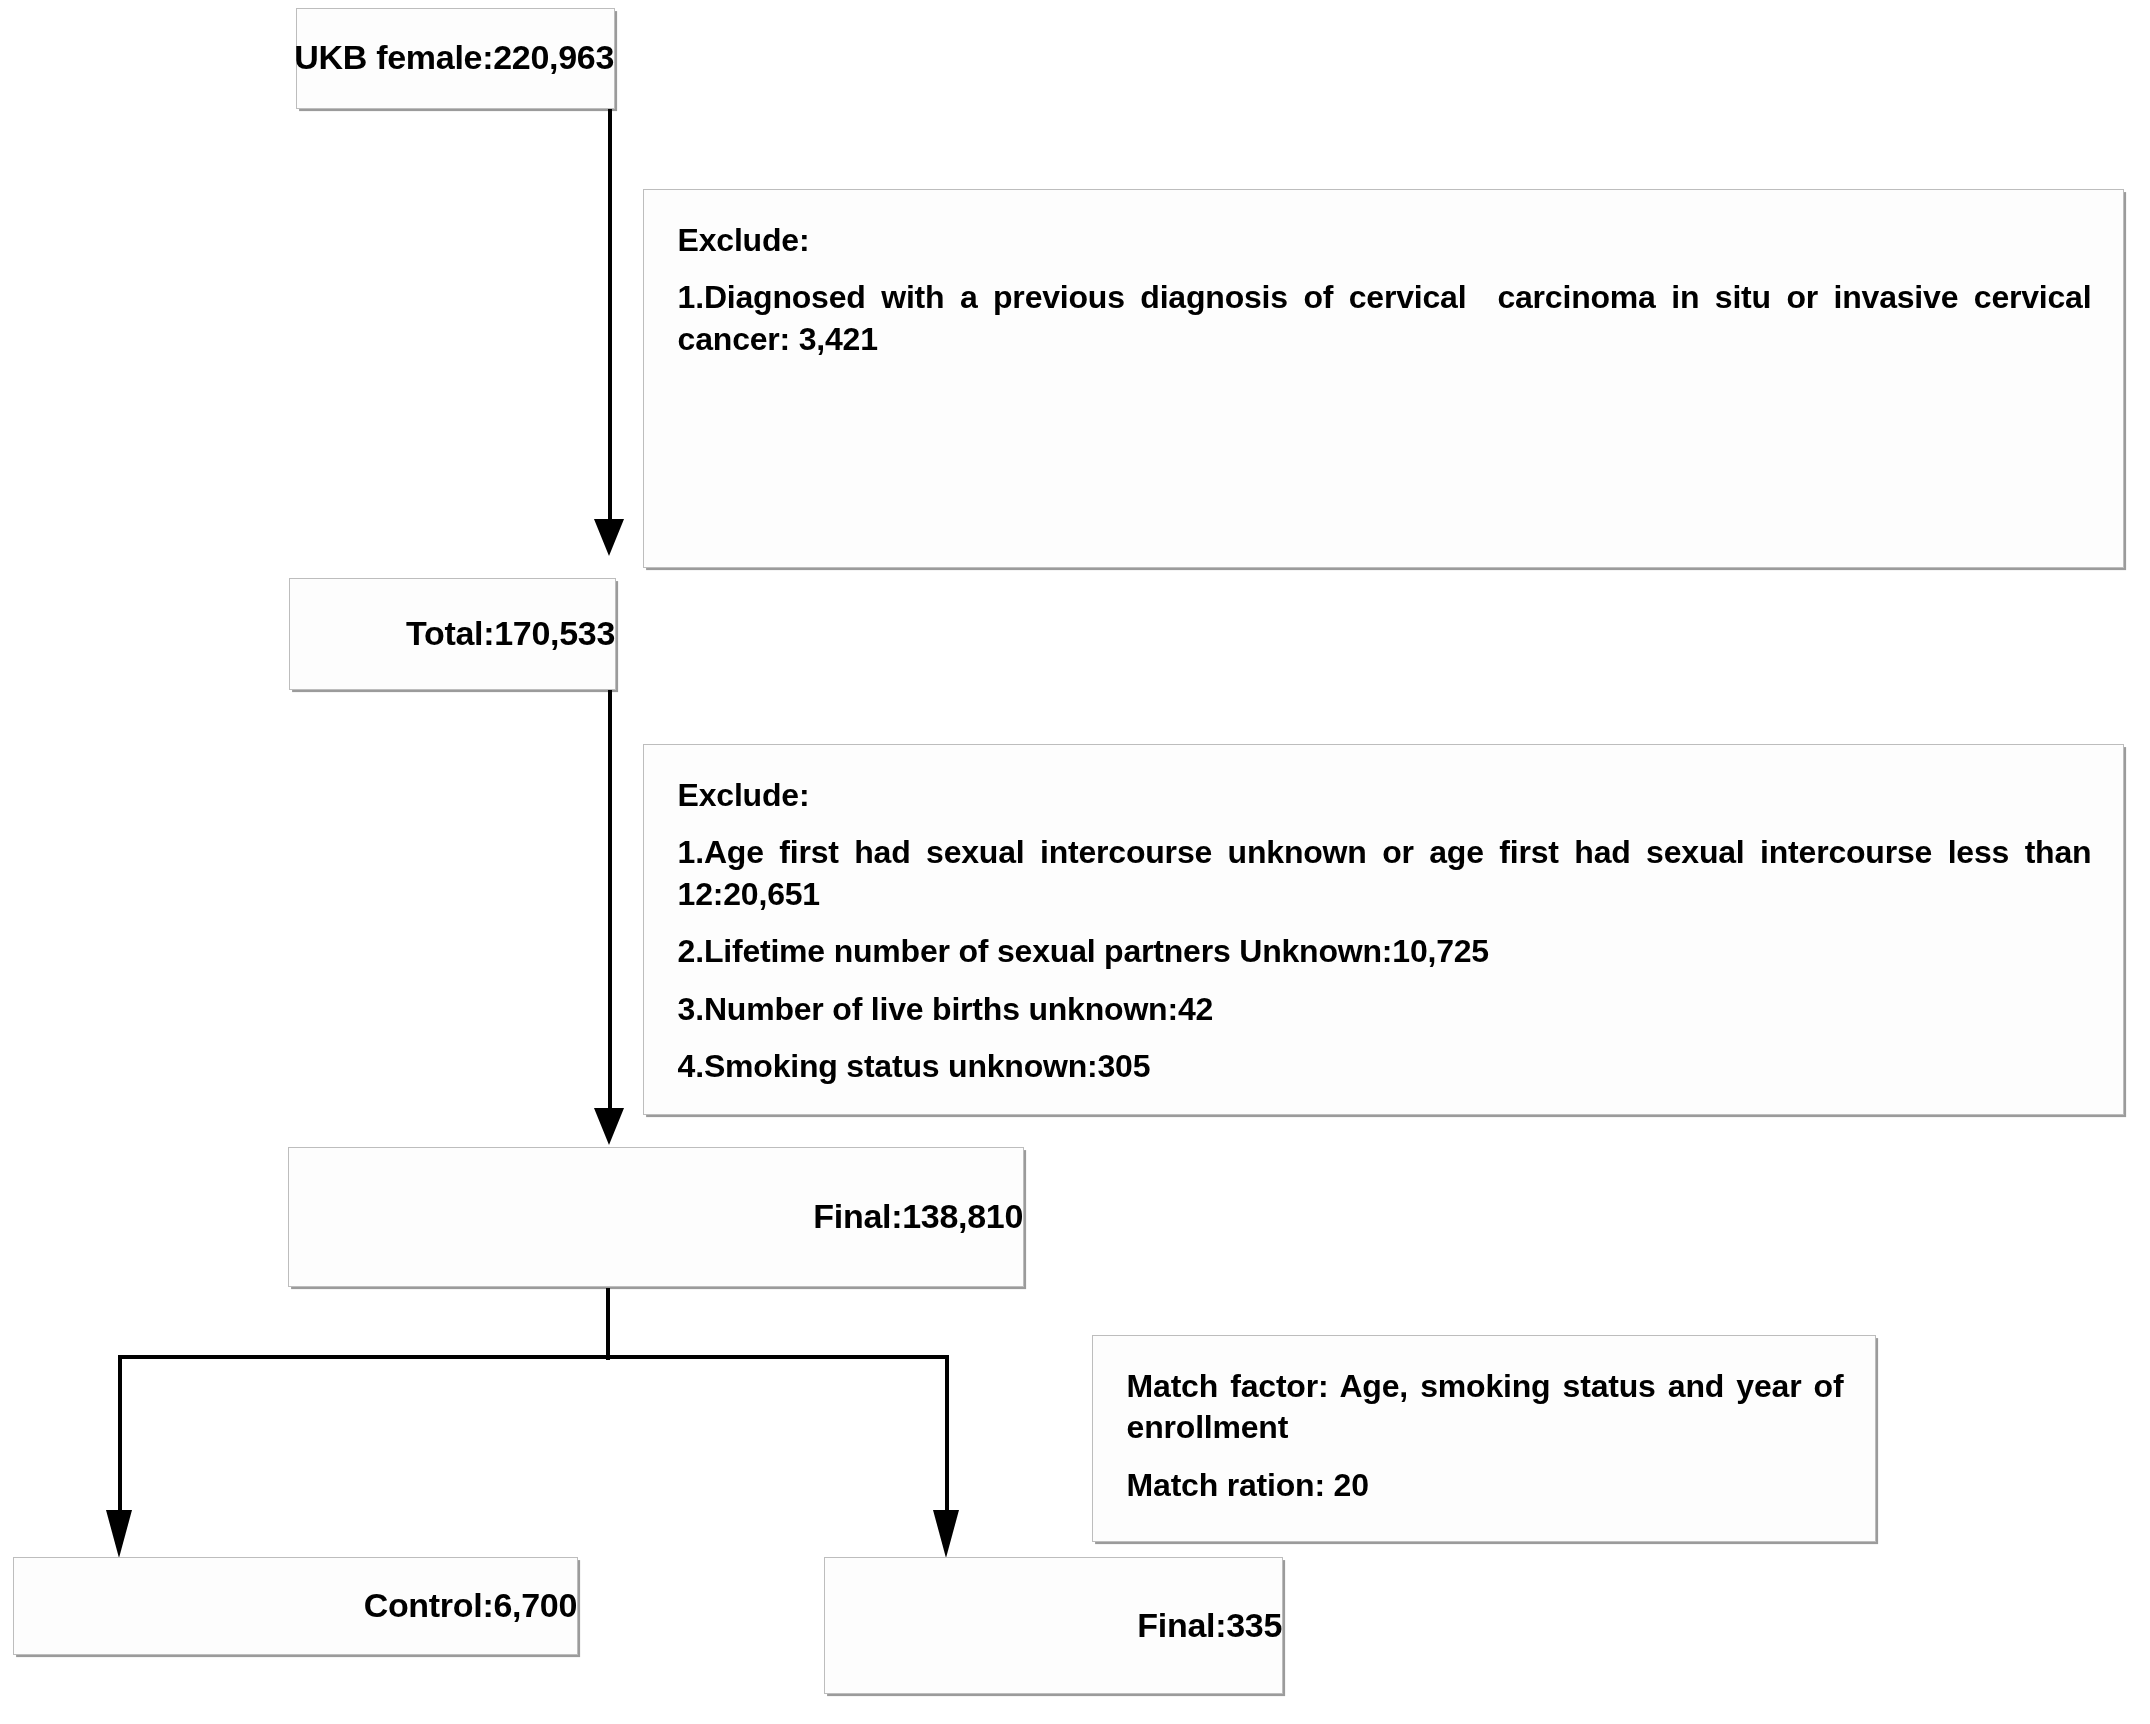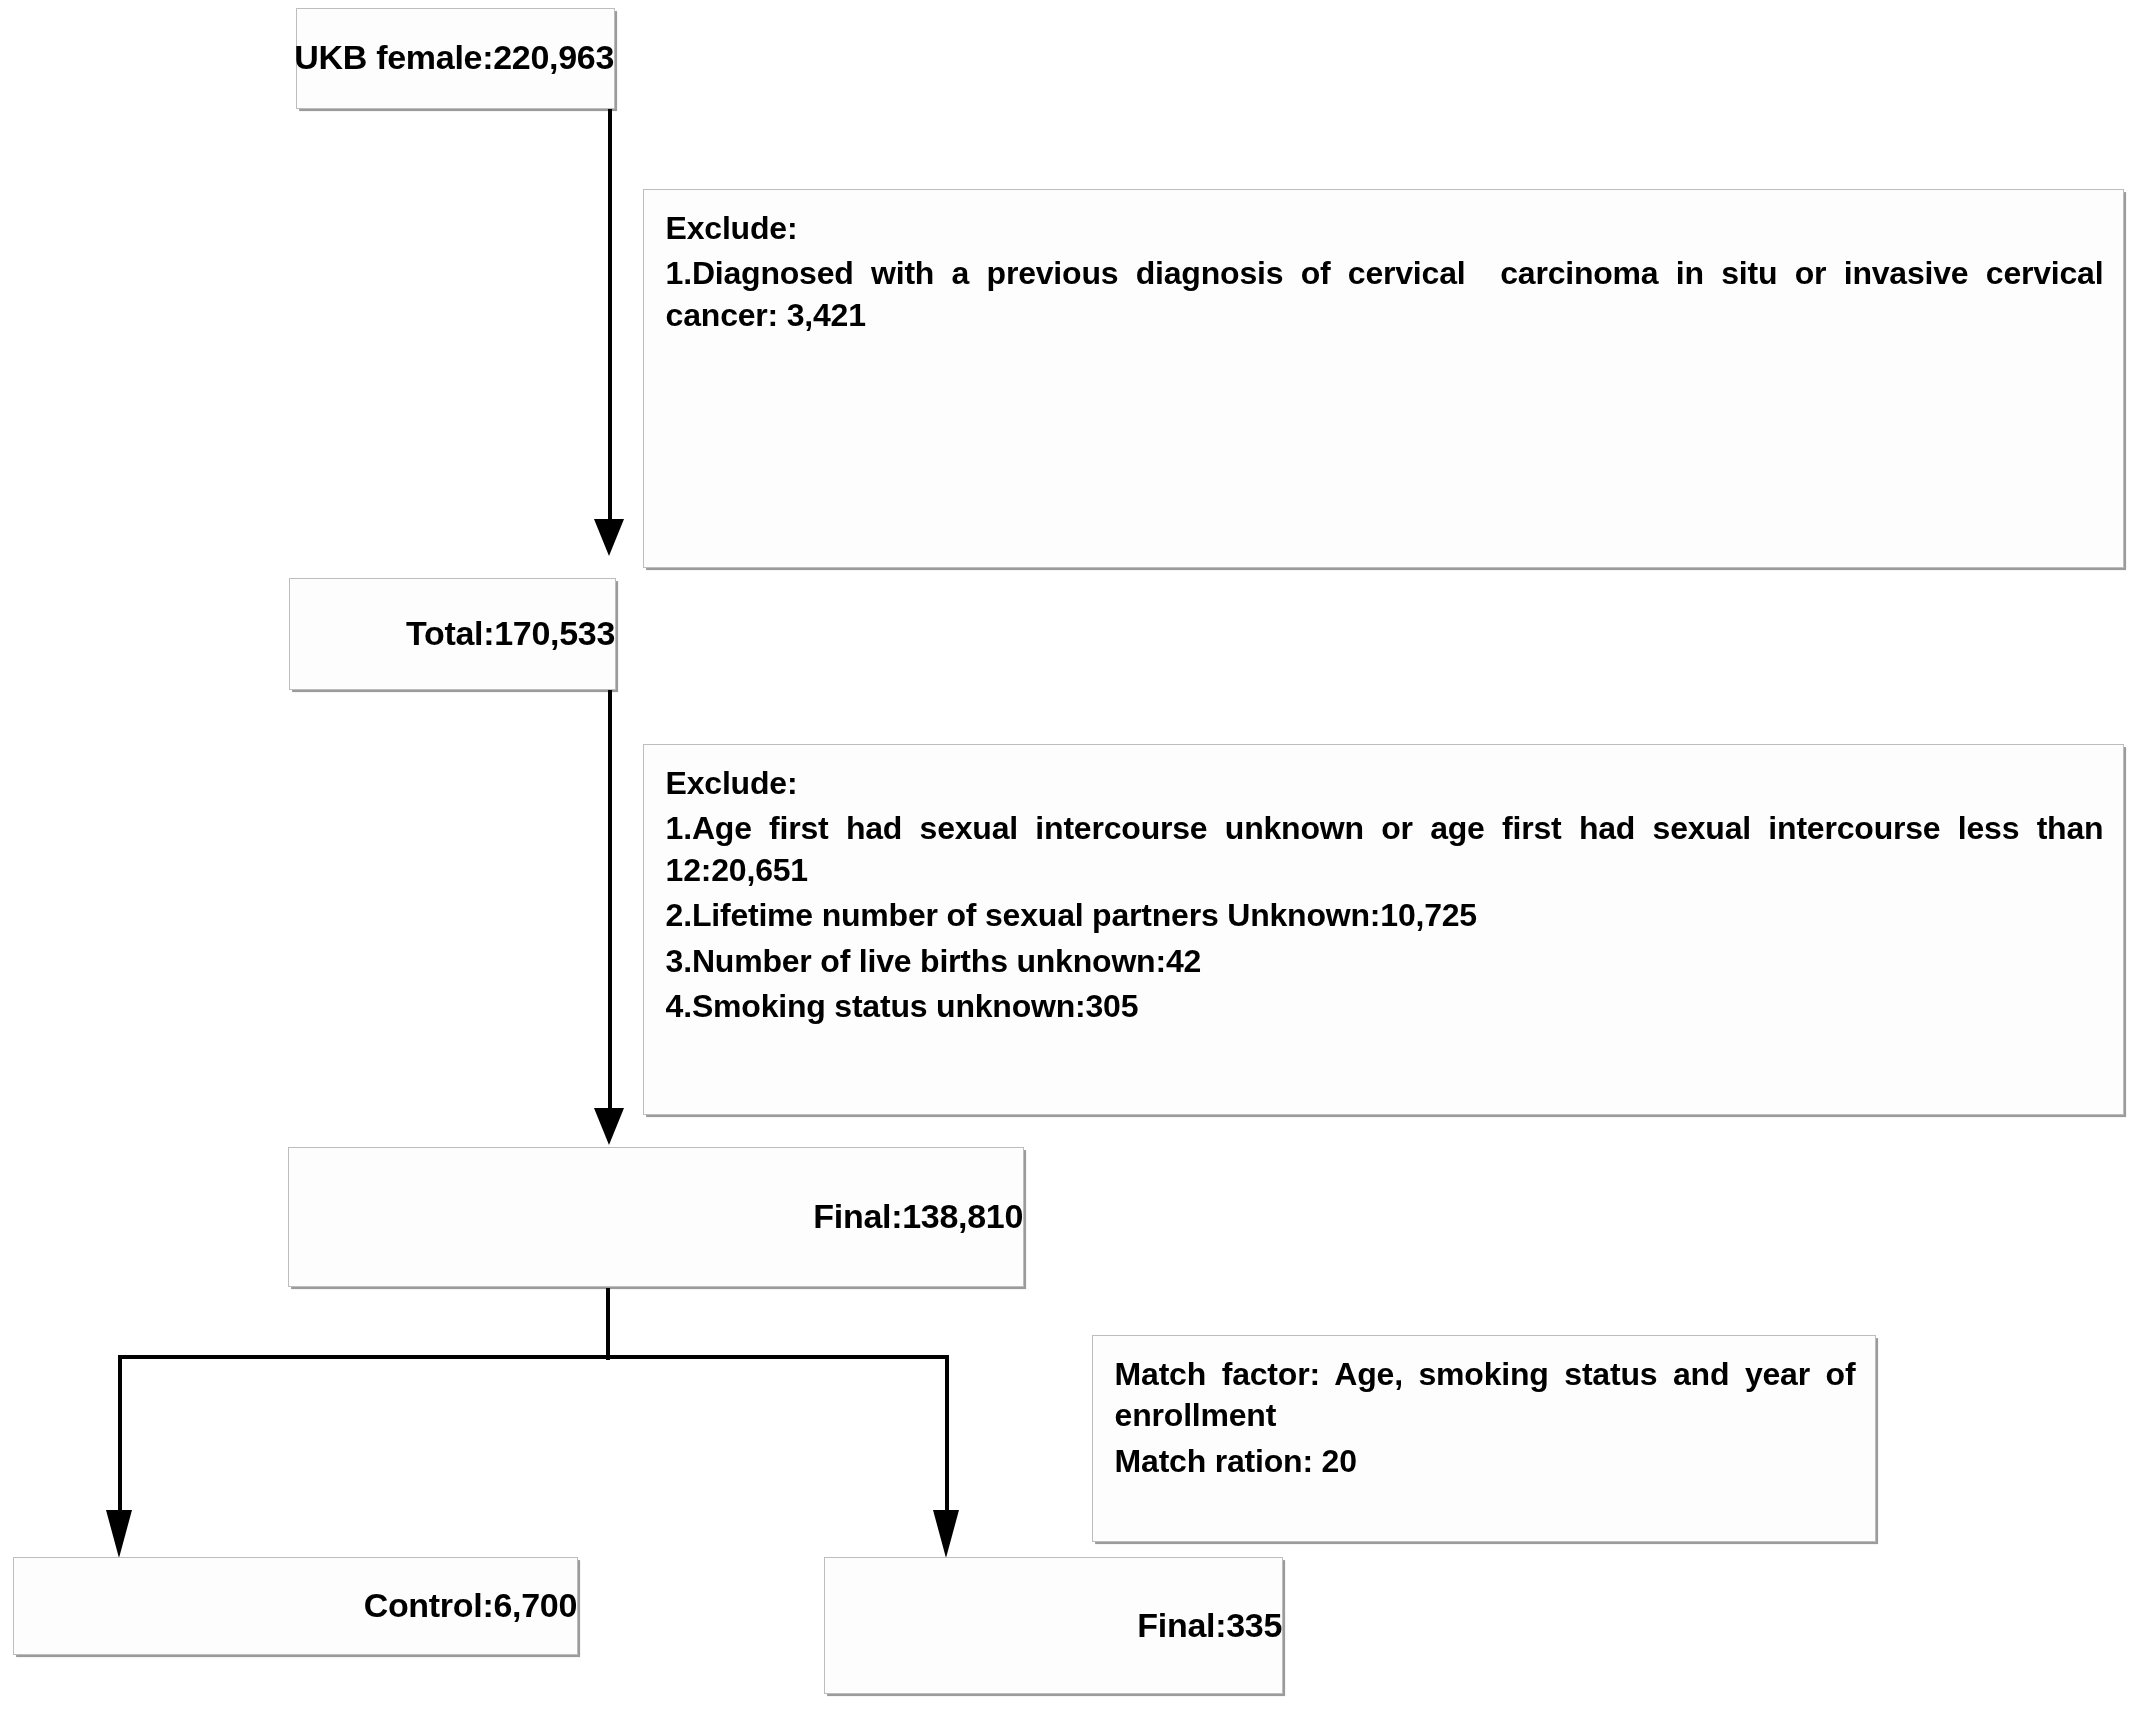--- a/index.html
+++ b/index.html
@@ -45,21 +45,21 @@
     letter-spacing: -0.3px;
     white-space: nowrap;
   }
 
   .para {
     font-weight: bold;
     color: #000000;
     font-size: 32px;
     line-height: 1.30;
     letter-spacing: -0.2px;
-    margin: 4px;
+    margin: 16px;
     white-space: pre-wrap;
   }
   .para.just {
     text-align: justify;
     text-justify: inter-word;
   }
 
   
   .vline {
     position: absolute;

